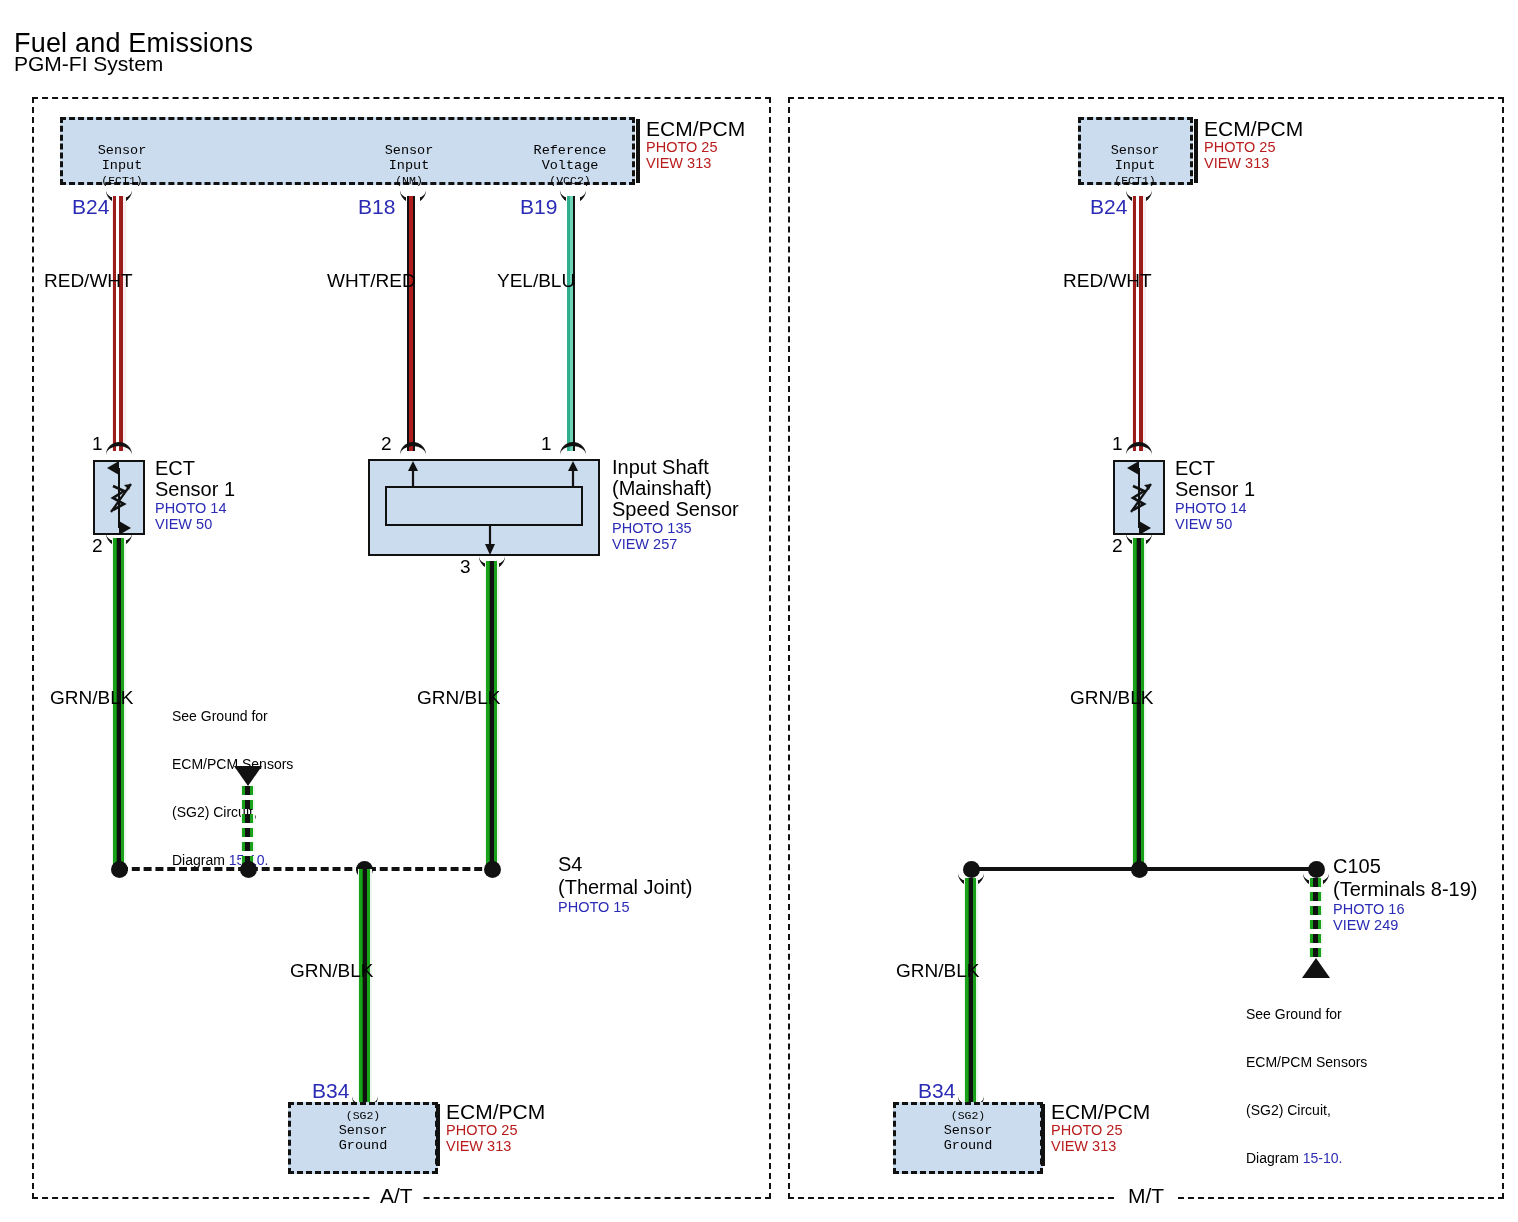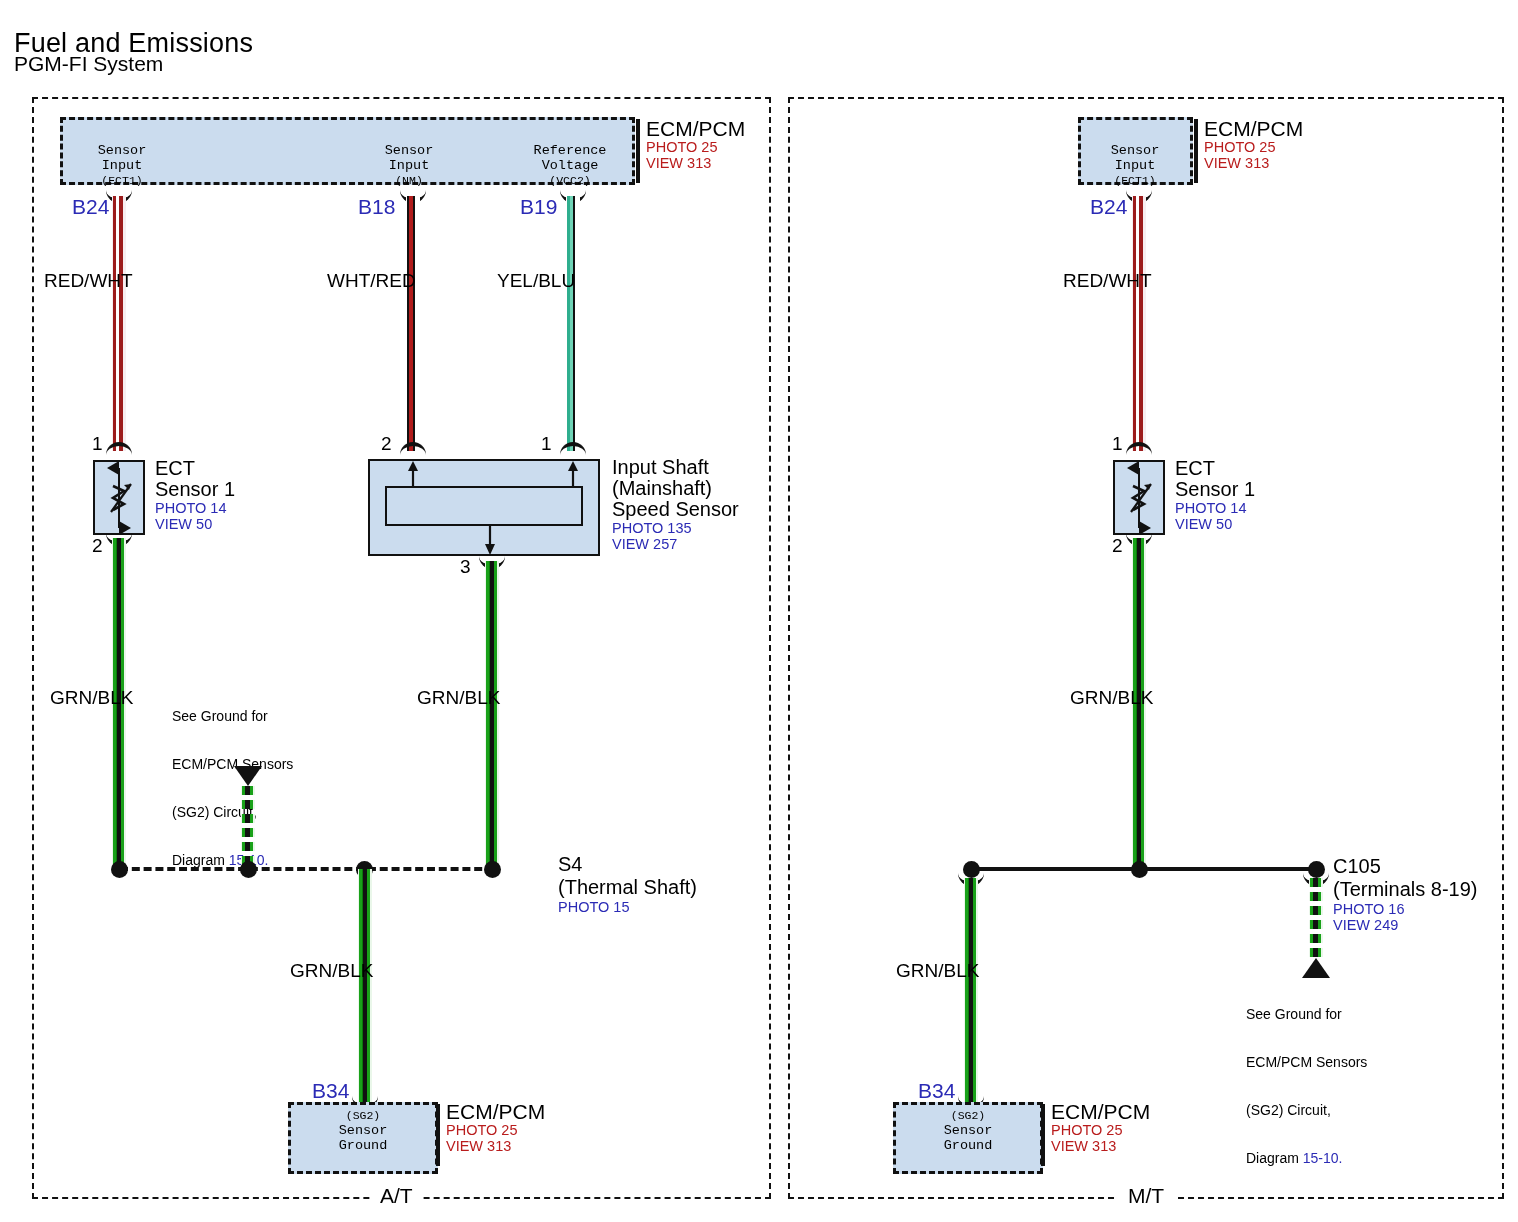--- a/index.html
+++ b/index.html
@@ -232,21 +232,21 @@
 <div class="wire-dash" style="left:241px;top:786px;height:84px;"></div>
 
 <div id="bus-at"></div>
 <div class="node" style="left:111px;top:861px;"></div>
 <div class="node" style="left:240px;top:861px;"></div>
 <div class="node" style="left:356px;top:861px;"></div>
 <div class="node" style="left:484px;top:861px;"></div>
 
 <div class="joint-label" style="left:510px;top:853px;margin-left:48px;">
   <div>S4</div>
-  <div>(Thermal Shaft)</div>
+  <div>(Thermal Joint)</div>
   <span class="photo">PHOTO 15</span>
 </div>
 
 <div class="wire w-grnblk" style="left:358px;top:869px;height:233px;"></div>
 <div class="wname" style="left:290px;top:963px;">GRN/BLK</div>
 <div class="cup" style="left:352px;top:1092px;"></div>
 <div class="code" style="left:312px;top:1080px;">B34</div>
 
 <div class="mod" id="mod-gnd-at"></div>
 <div class="mod-txt" style="left:300px;top:1108px;width:126px;">

